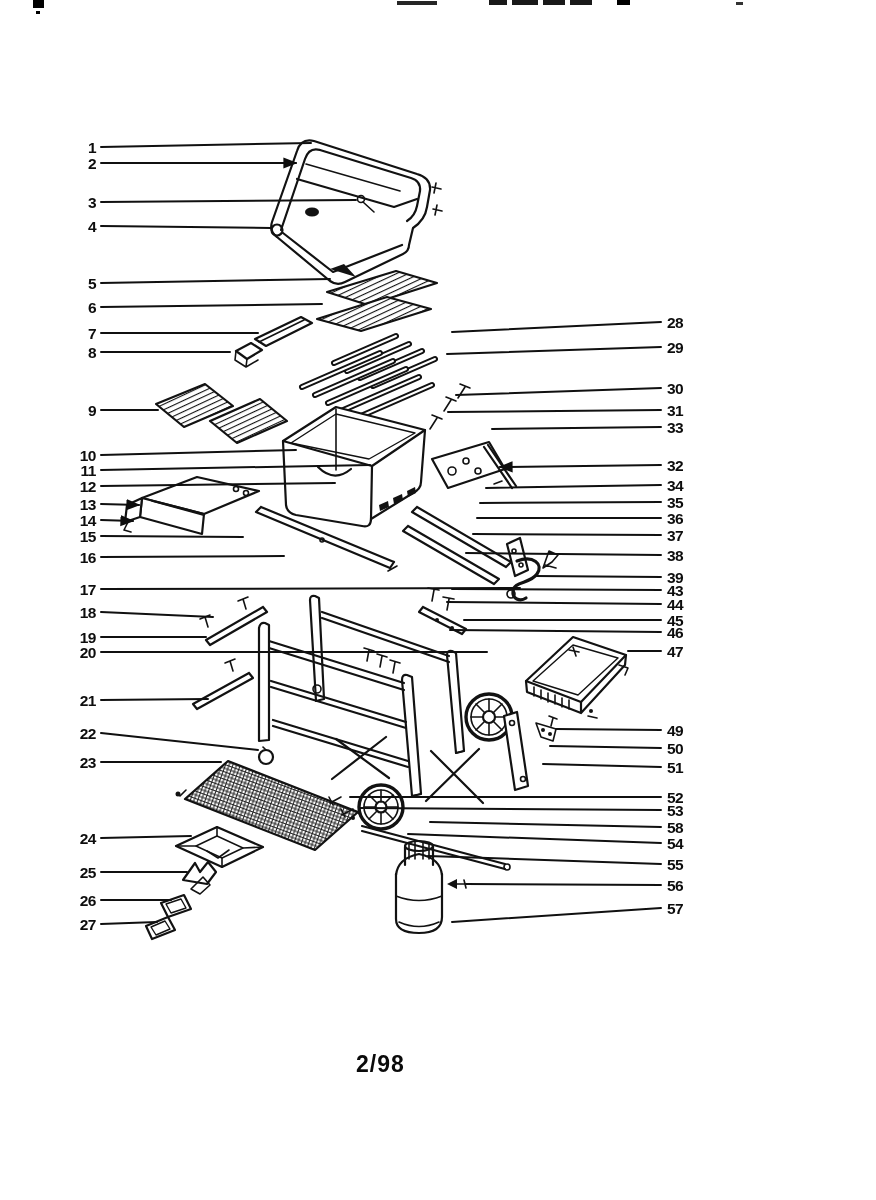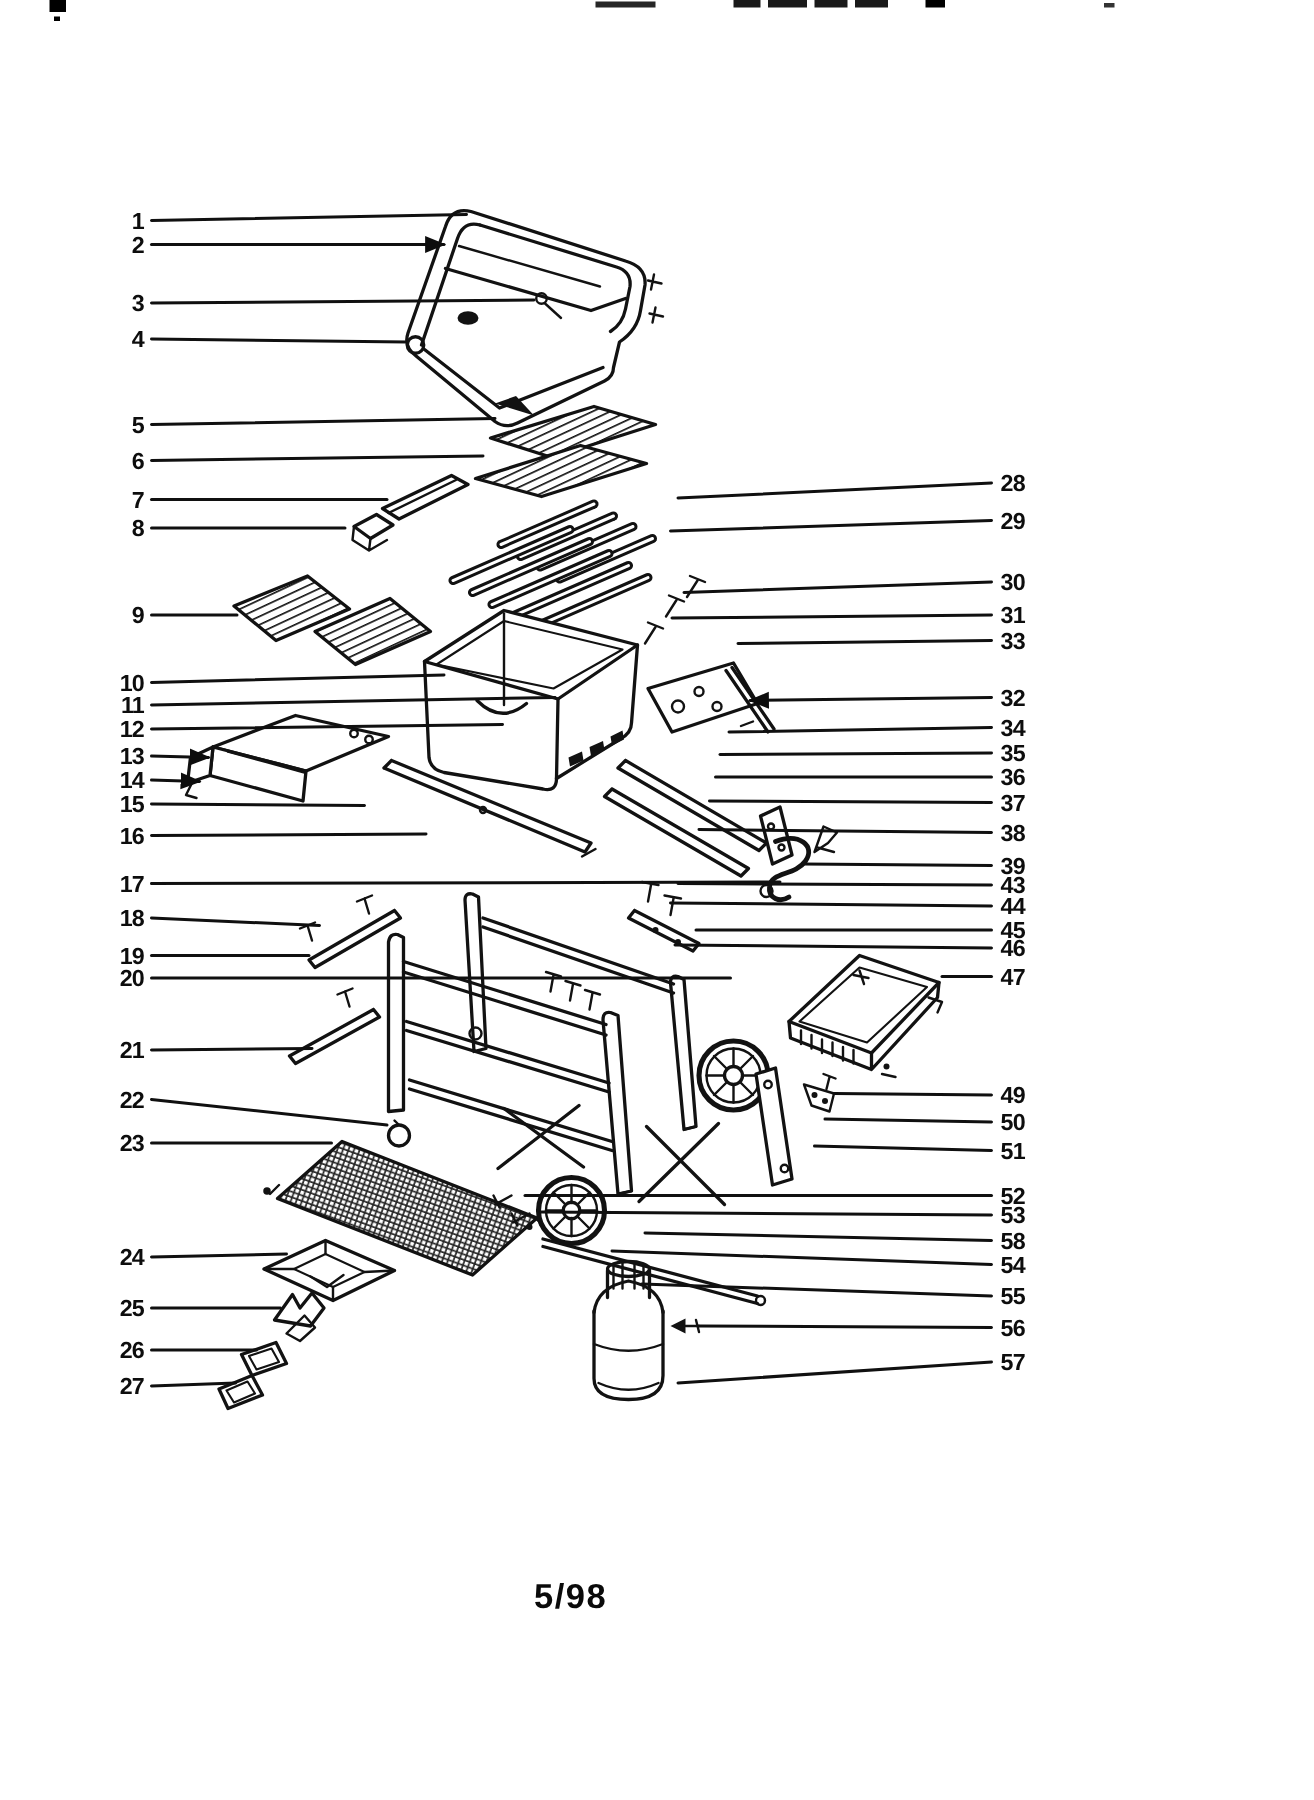--- a/index.html
+++ b/index.html
@@ -477,14 +477,14 @@
           <line x1="661" y1="885" x2="466" y2="884" class="leader"></line>
           <text x="667" y="890.5" text-anchor="start" class="callout-num">56</text>
         </g>
         <g>
           <line x1="661" y1="908" x2="452" y2="922" class="leader"></line>
           <text x="667" y="913.5" text-anchor="start" class="callout-num">57</text>
         </g>
       </g>
 </svg>
 
-<div class="caption">5/98</div>
+<div class="caption">2/98</div>
 </div>
 
 </body></html>

